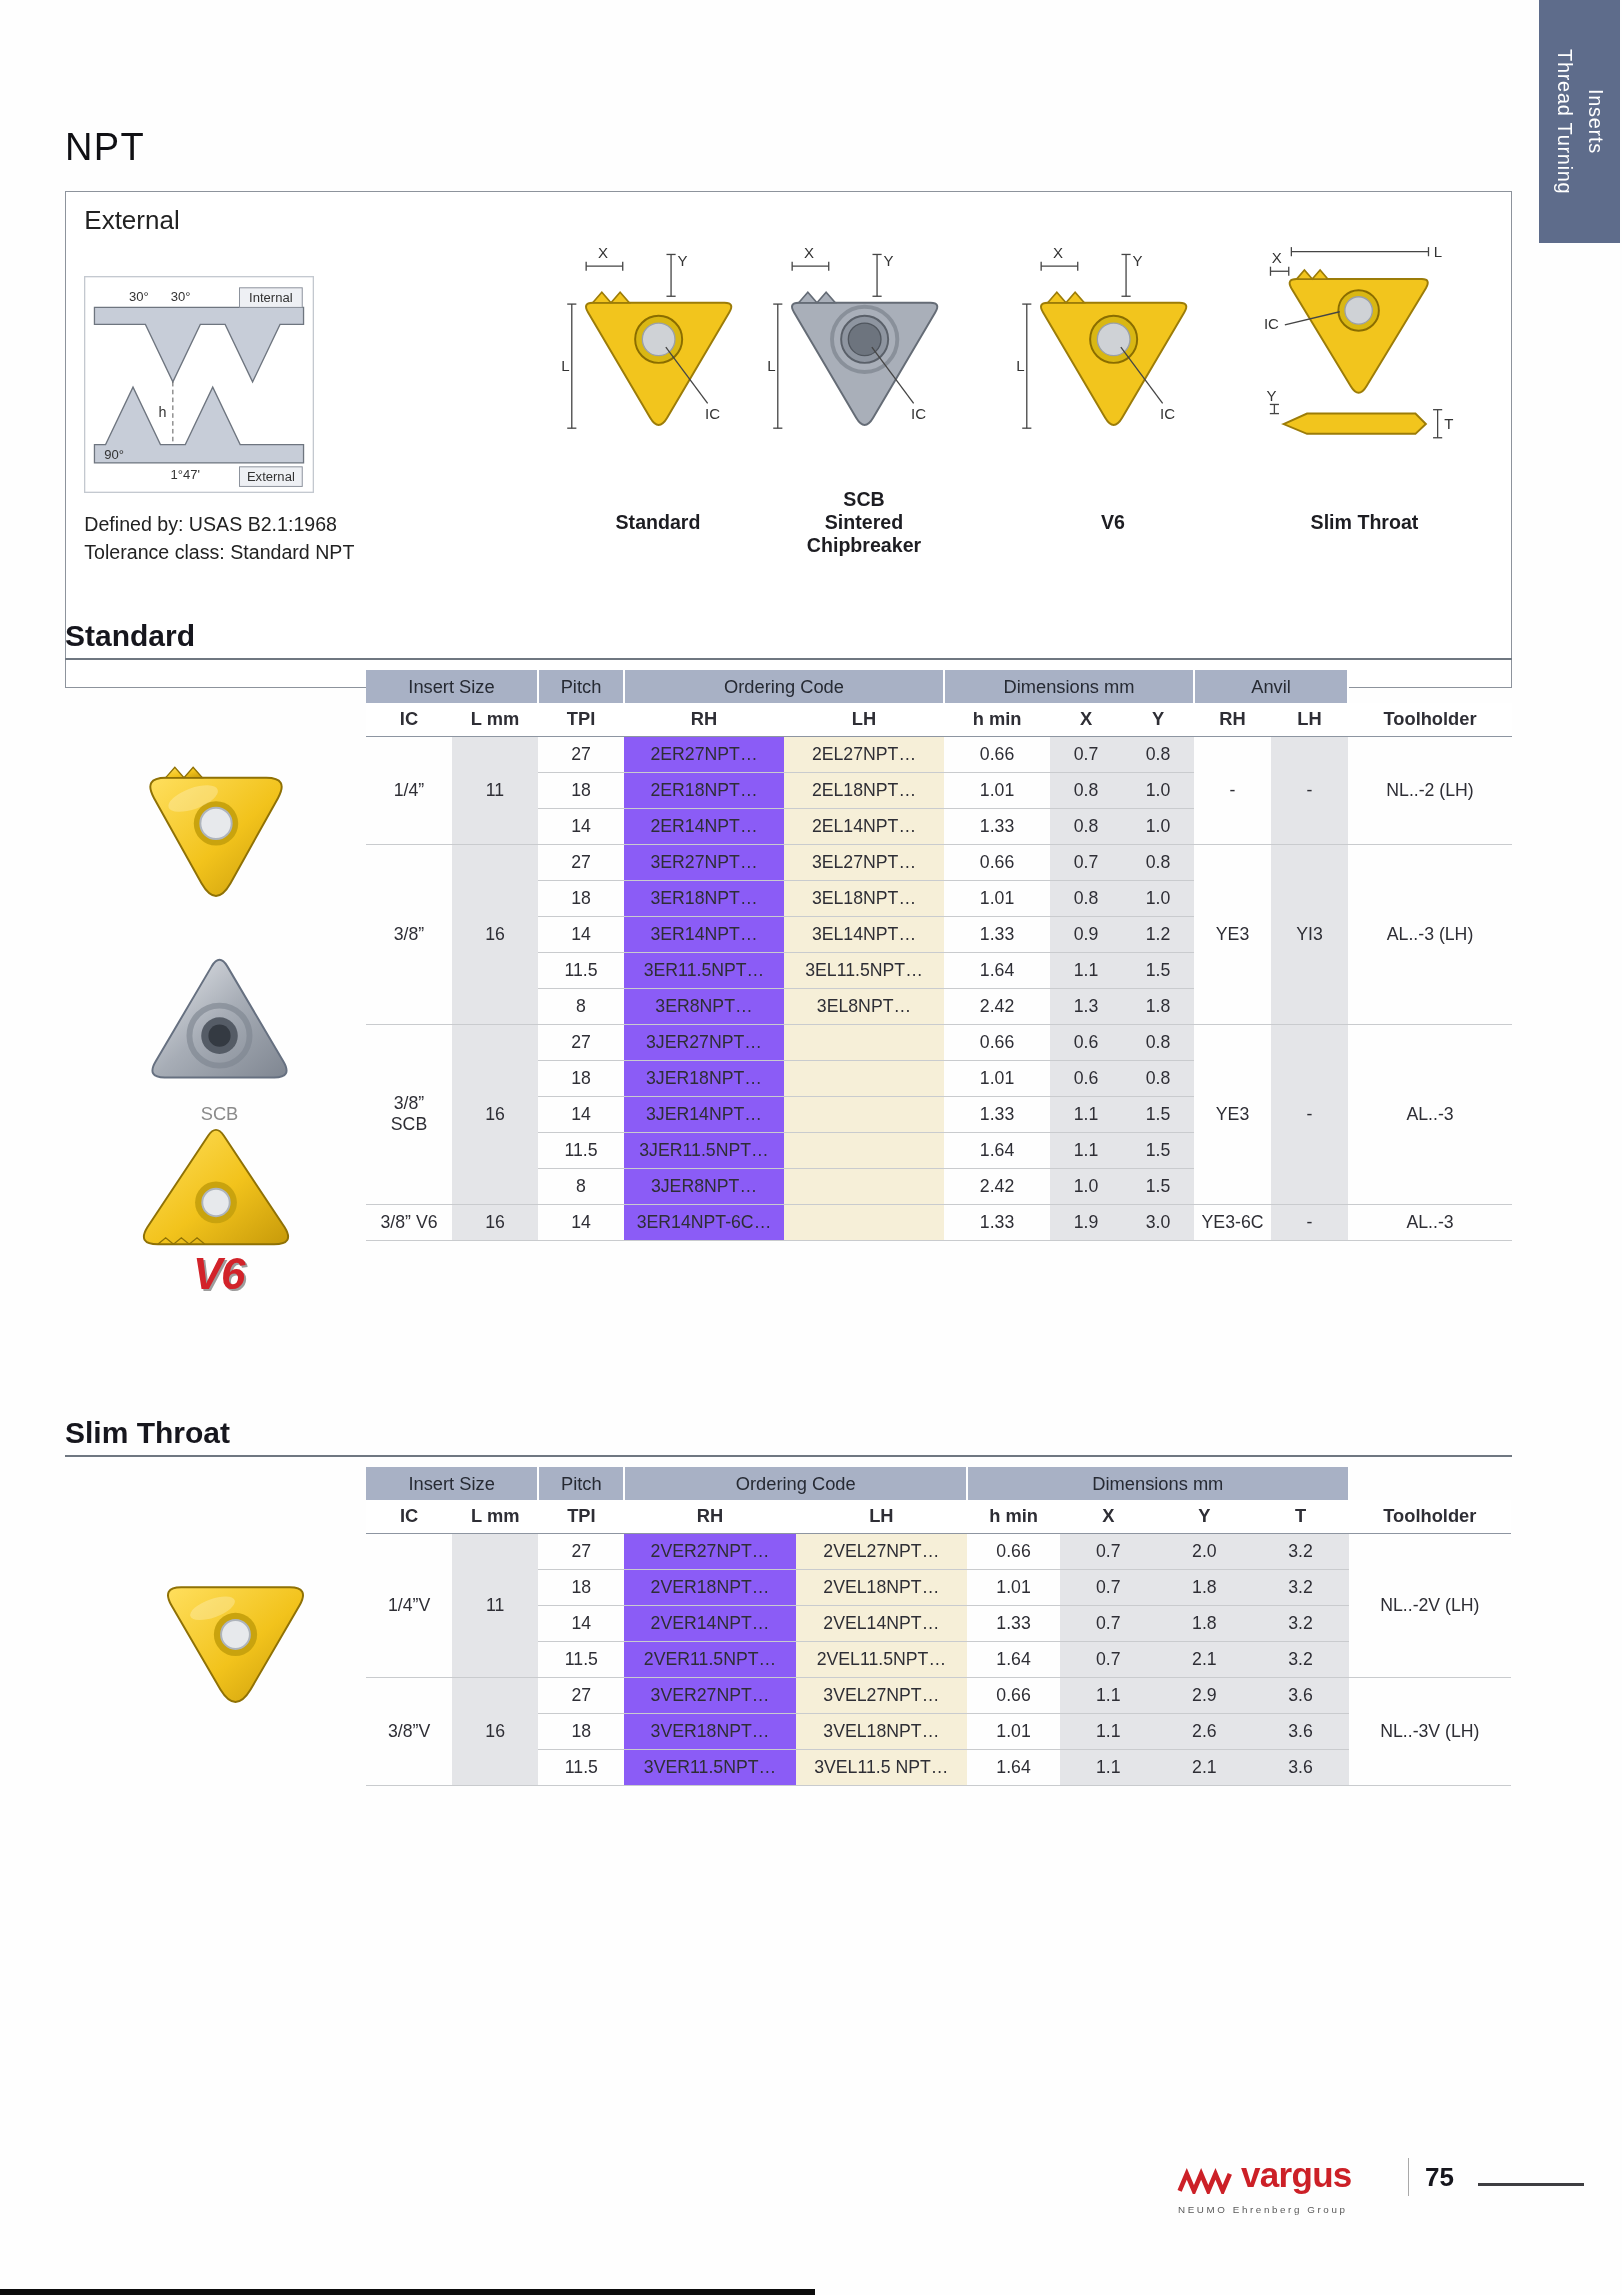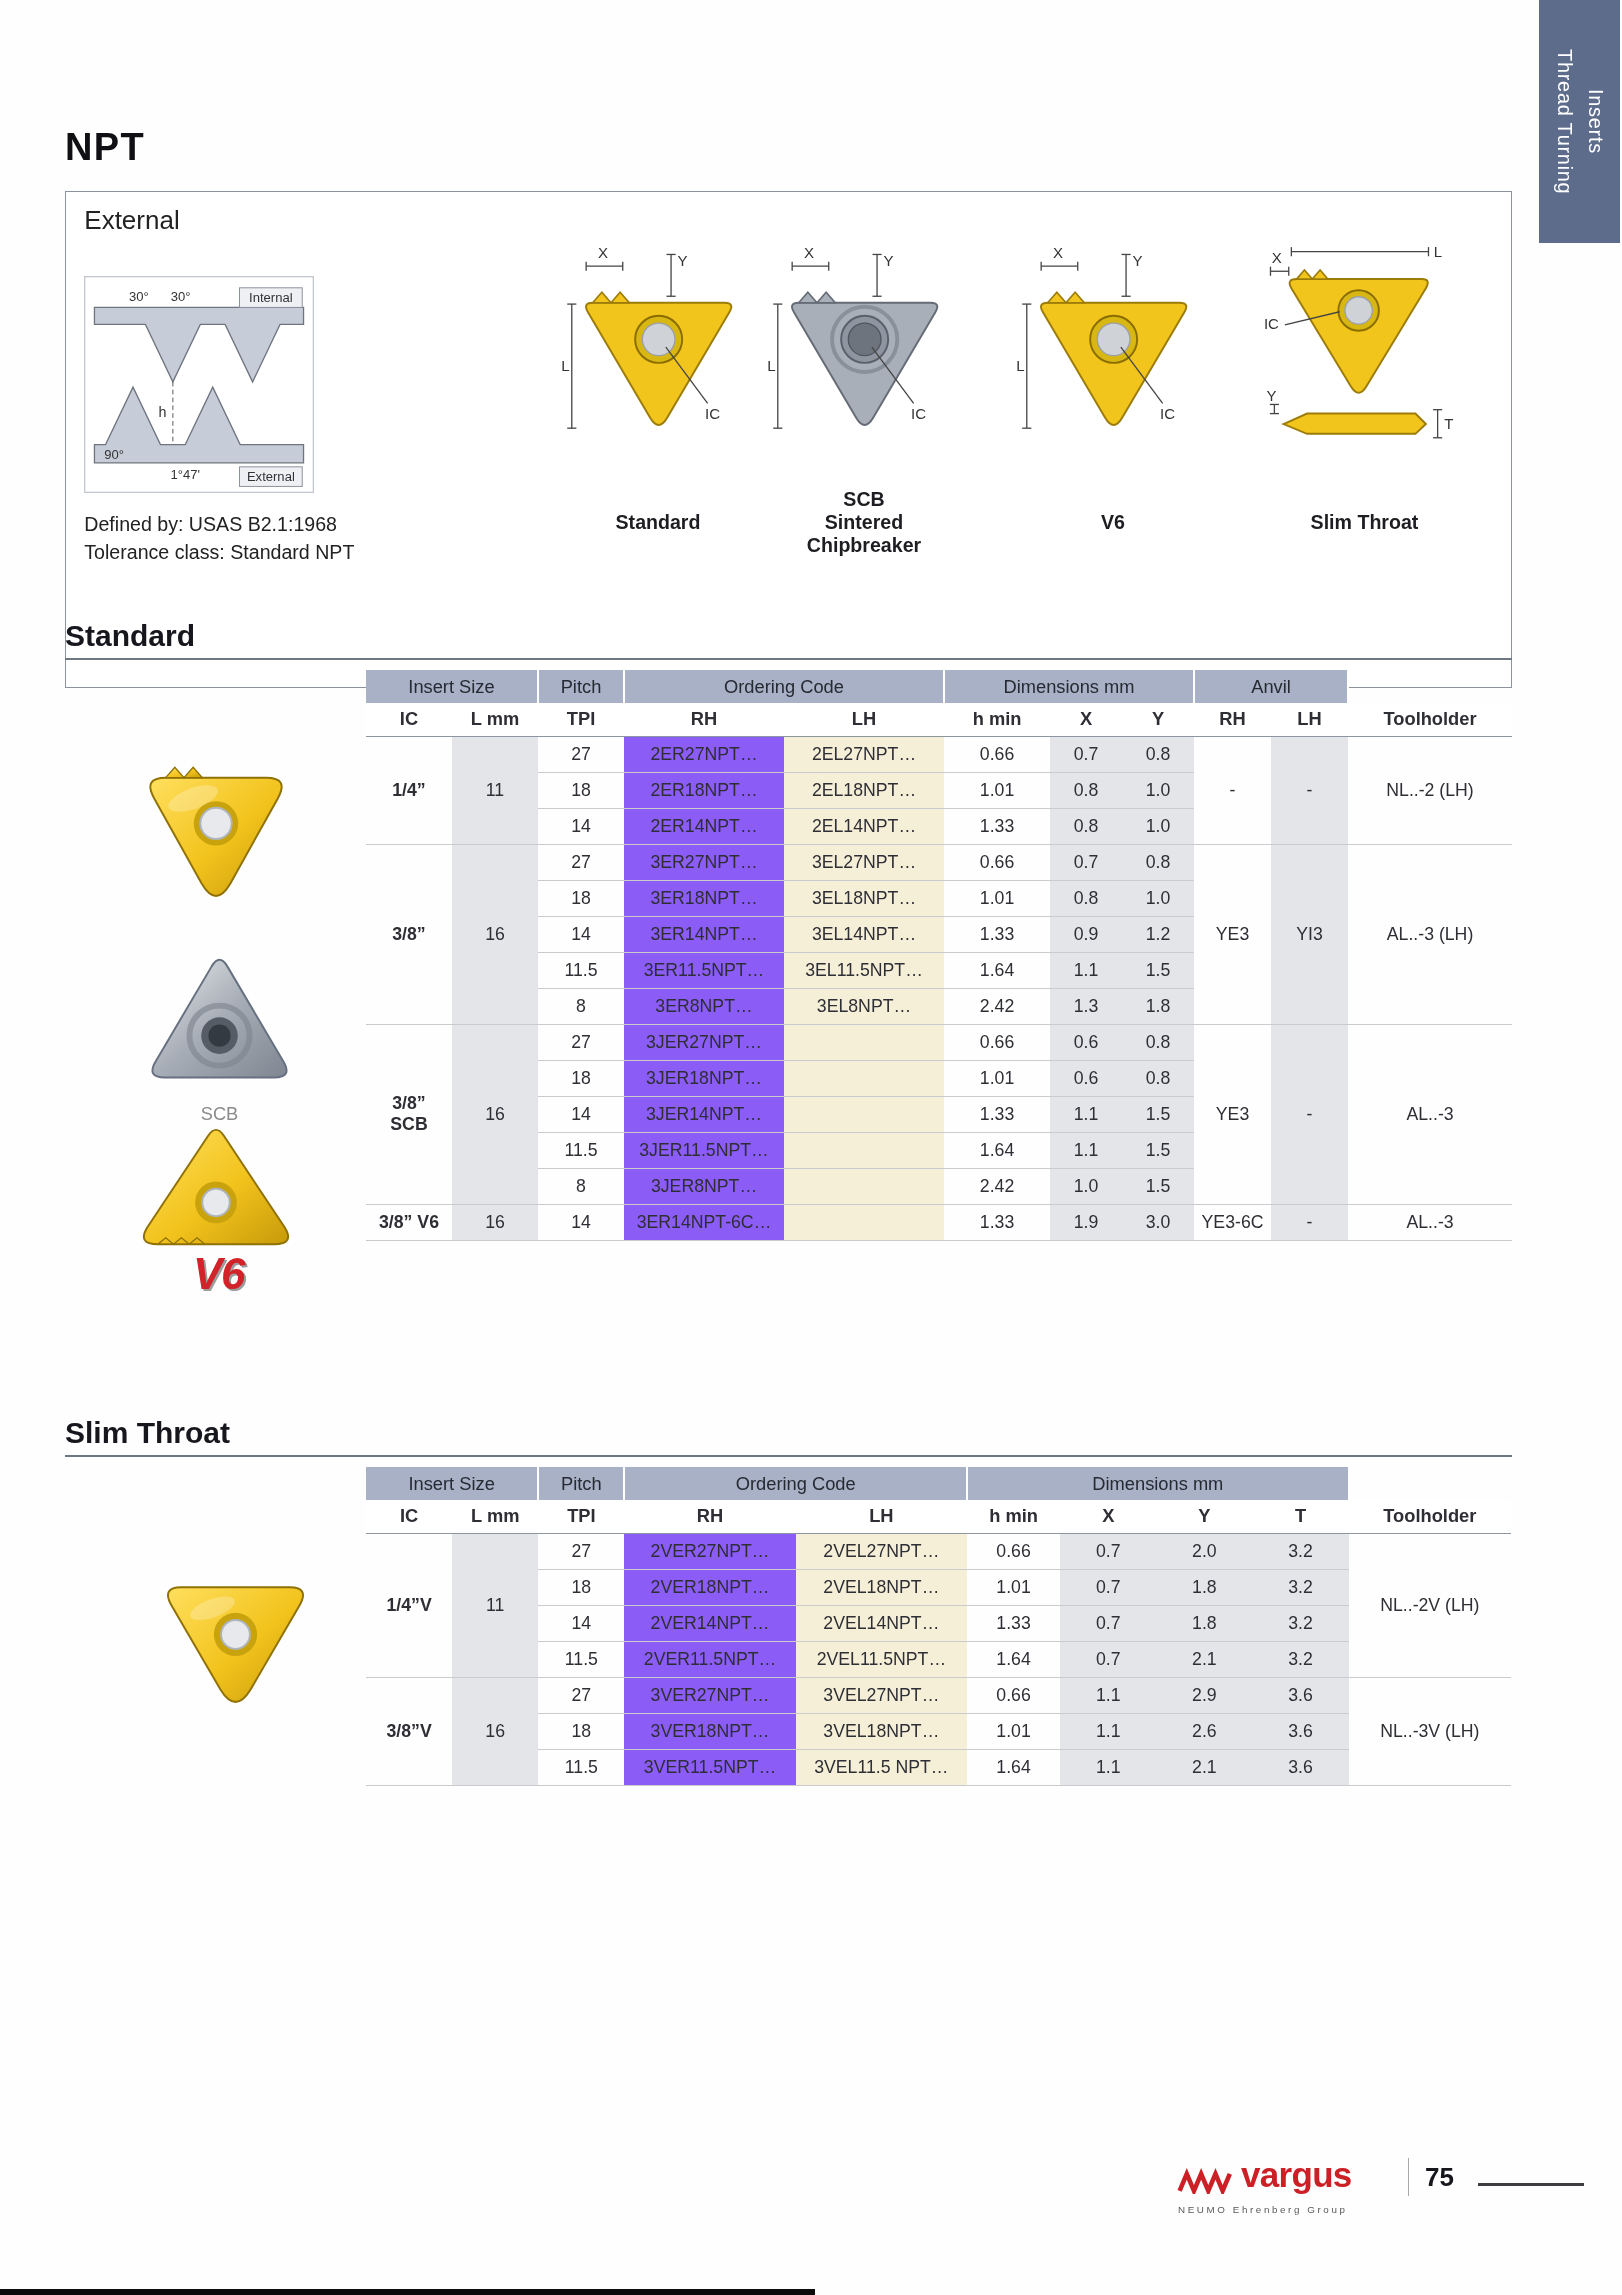--- a/index.html
+++ b/index.html
@@ -6,41 +6,41 @@
   body{background:#ffffff;font-family:"Liberation Sans",sans-serif;color:#222;}
   .page{position:relative;width:1623px;height:2295px;background:#fefefe;overflow:hidden;}
   .abs{position:absolute;}
 
   
   .side-tab{right:2.6px;top:0;width:81px;height:243px;background:#5e6c8b;}
   .side-tab-text{writing-mode:vertical-lr;height:100%;width:100%;padding-left:9.2px;text-align:center;color:#fff;font-size:20px;letter-spacing:0.7px;}
   .side-tab-text span{display:block;line-height:31px;}
 
   
-  .npt-title{font-size:38px;font-weight:bold;letter-spacing:1.3px;color:#101014;text-align:right;}
+  .npt-title{font-size:38px;font-weight:normal;letter-spacing:1.3px;color:#101014;text-align:right;}
   .section-heading{font-size:30px;font-weight:bold;color:#16161d;}
   .rule{width:1447px;height:2px;background:#6f7781;}
 
   
   .external-box{left:65px;top:191px;width:1447px;height:497px;background:#fff;border:1.3px solid #8d939c;}
   .external-title{left:18.3px;top:13px;font-size:26px;color:#222;}
   .defined-text{left:18.3px;top:319px;font-size:19.6px;line-height:27.5px;color:#222;}
   .caption{position:absolute;width:196px;text-align:center;font-weight:bold;font-size:19.6px;color:#1d1d22;line-height:23px;}
   .caption span{display:block;}
 
   
   .cat-table{left:366px;border-collapse:collapse;table-layout:fixed;font-size:17.7px;color:#2e2e35;}
   .cat-table th{text-align:center;vertical-align:middle;font-weight:normal;}
   .cat-table .band1 th{background:#a8b1c5;height:33px;font-size:18.3px;color:#262a33;border-left:2px solid #fff;}
   .cat-table .band1 th:first-child{border-left:none;}
   .cat-table .band1 th.blank{background:transparent;}
   .cat-table .band2 th{height:33px;font-weight:bold;font-size:18.3px;background:#fff;border-bottom:1.3px solid #8d95a1;}
   .cat-table tbody td{height:36px;text-align:center;vertical-align:middle;border-bottom:0.7px solid #c9cbce;}
   .cat-table tr.gs td{border-top:1.3px solid #99a1ac;}
-  .c-ic{white-space:pre-line;line-height:21px;font-weight:bold;}
+  .c-ic{white-space:pre-line;line-height:21px;}
   .c-l{background:#e4e5e8;margin-top:20px;}
   .c-rh{background:#8b5cf6;}
   .c-lh{background:#f6efd8;}
   .c-x,.c-y,.c-t,.c-alh{background:#e4e5e8;margin-top:16px;}
 
   
   .scb-photo-caption{width:157px;text-align:center;font-size:18.3px;color:#8b8b8b;}
   .v6-logo{font-size:44px;font-weight:bold;font-style:italic;color:#d2232a;letter-spacing:-1.3px;text-shadow:2px 2px 0 rgba(40,40,40,0.45);}
   .brand-text{font-size:35px;font-weight:bold;color:#cc2027;letter-spacing:-0.7px;}
   .brand-sub{font-size:9.8px;letter-spacing:2.6px;color:#5a5a5a;}

